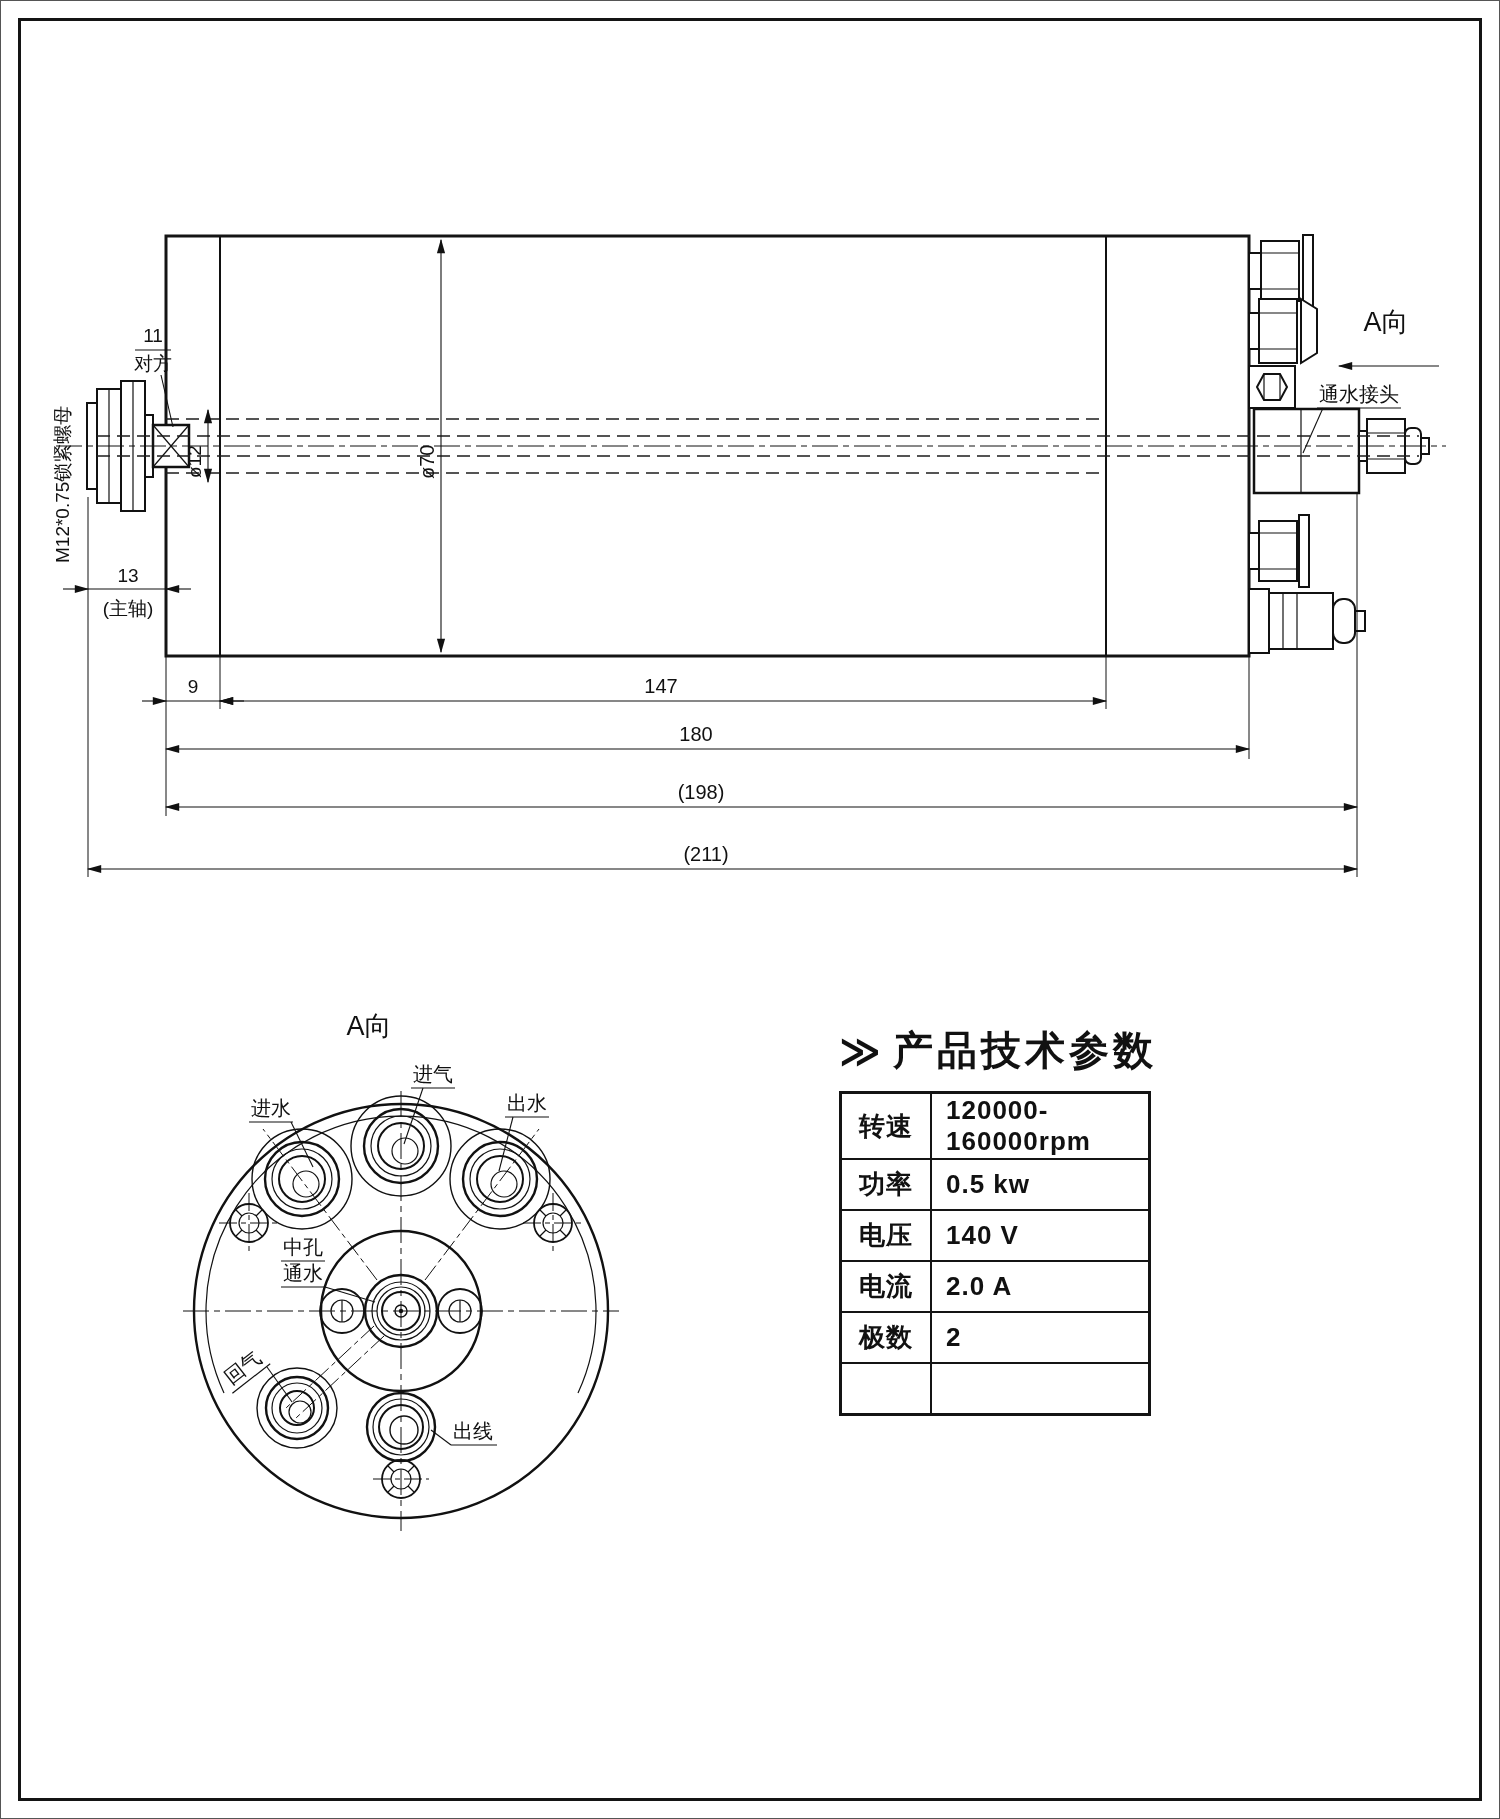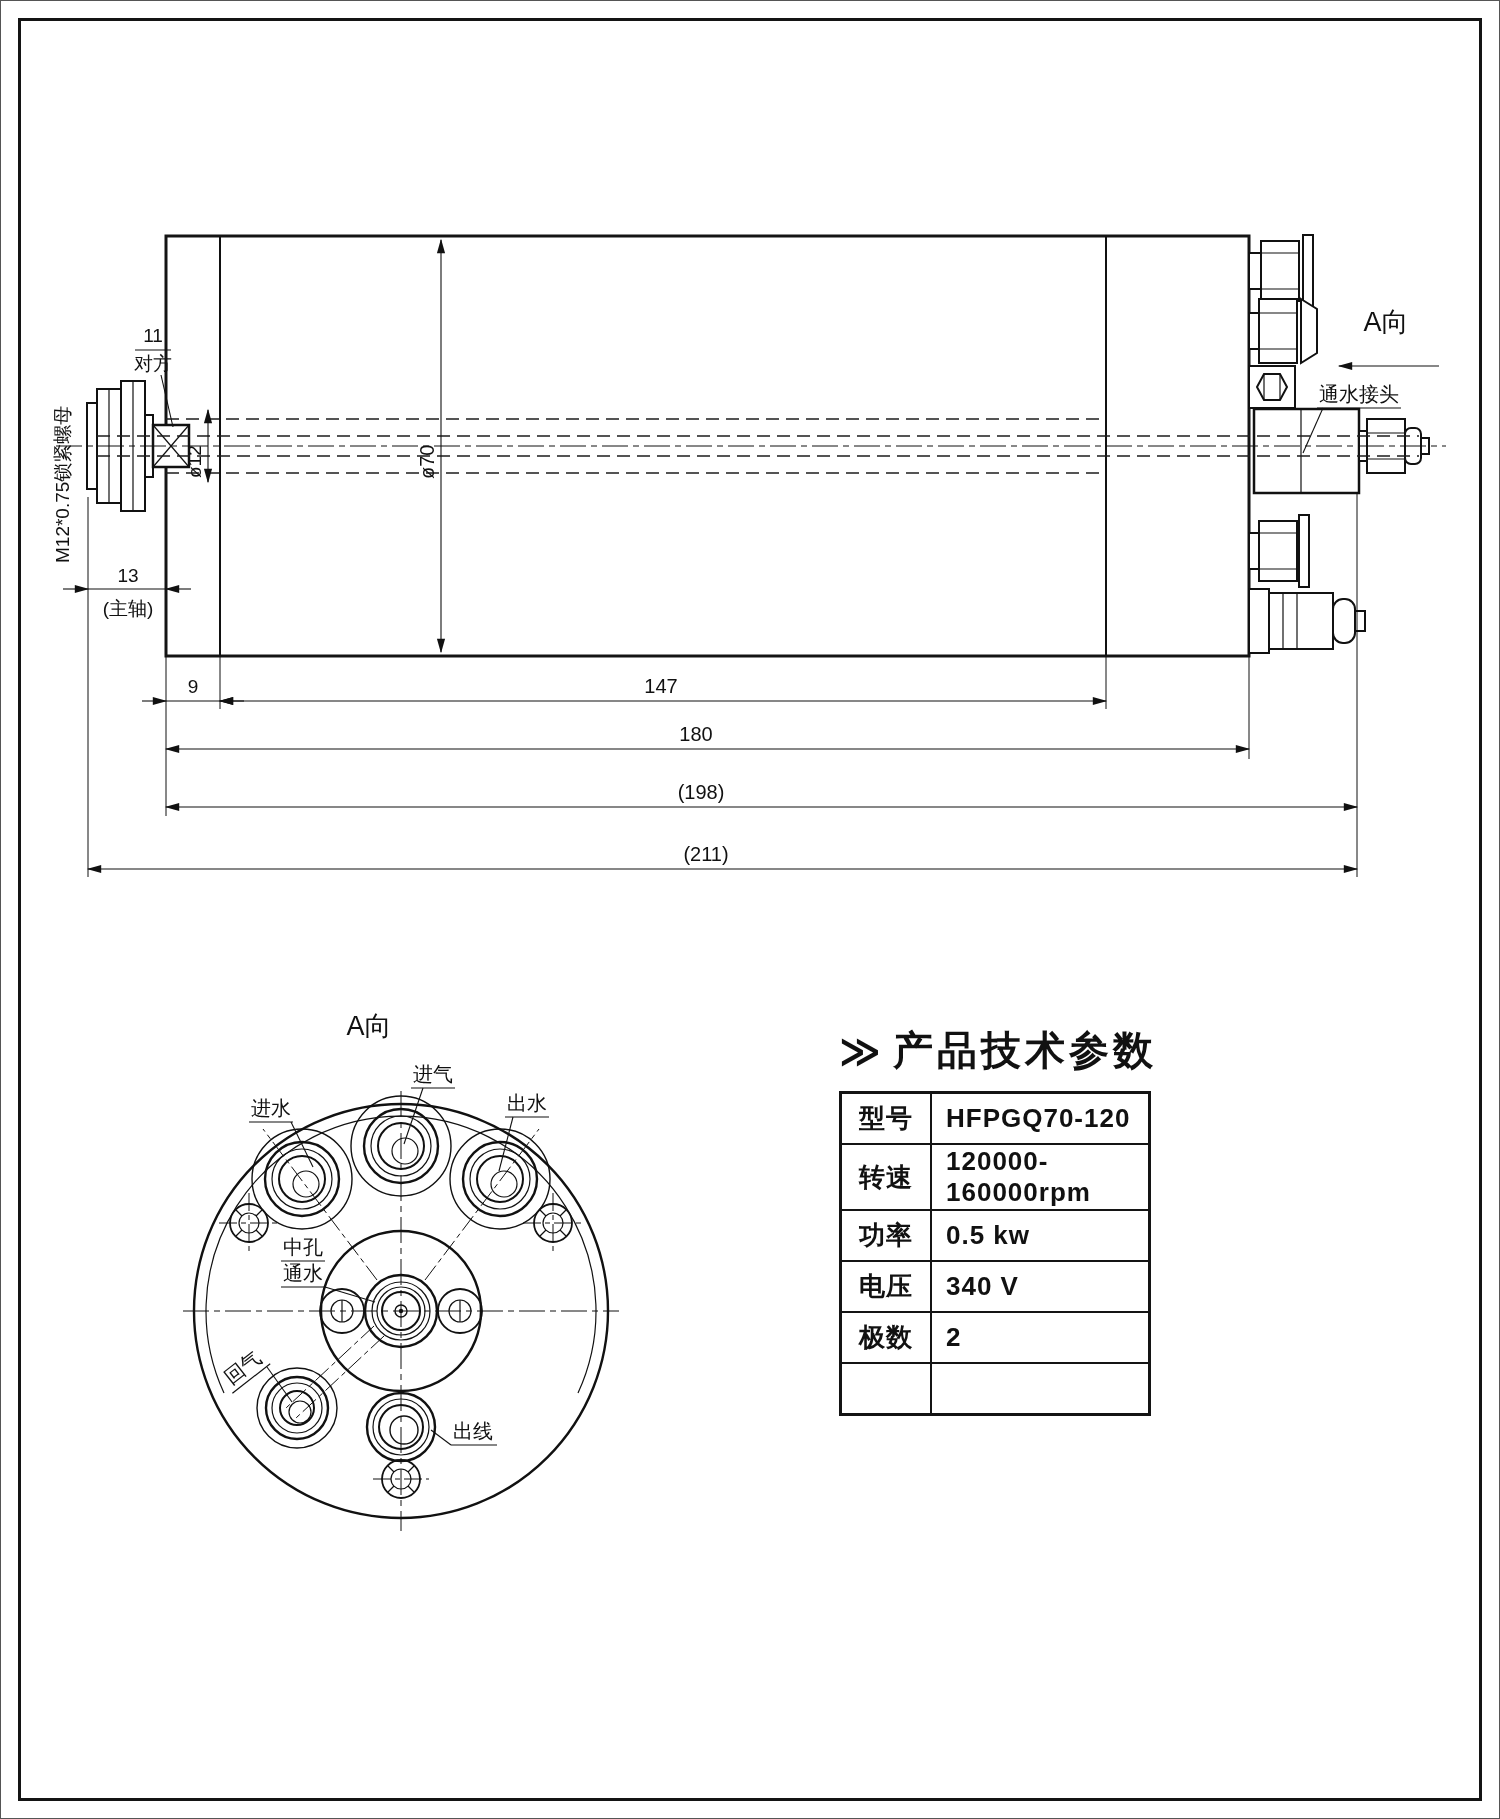--- a/index.html
+++ b/index.html
@@ -305,34 +305,34 @@
   </svg>
 
   <div class="heading">
     <span class="chev">≫</span>
     <span class="txt">产品技术参数</span>
   </div>
 
   <table class="spec">
     <tbody>
       <tr>
-        <td class="l">型号</td>
-        <td class="v">HFPGQ70-120</td>
-      </tr>
-      <tr>
         <td class="l">转速</td>
         <td class="v">120000-160000rpm</td>
       </tr>
       <tr>
         <td class="l">功率</td>
         <td class="v">0.5 kw</td>
       </tr>
       <tr>
         <td class="l">电压</td>
-        <td class="v">340 V</td>
+        <td class="v">140 V</td>
+      </tr>
+      <tr>
+        <td class="l">电流</td>
+        <td class="v">2.0 A</td>
       </tr>
       <tr>
         <td class="l">极数</td>
         <td class="v">2</td>
       </tr>
       <tr>
         <td class="l"></td>
         <td class="v"></td>
       </tr>
     </tbody>

